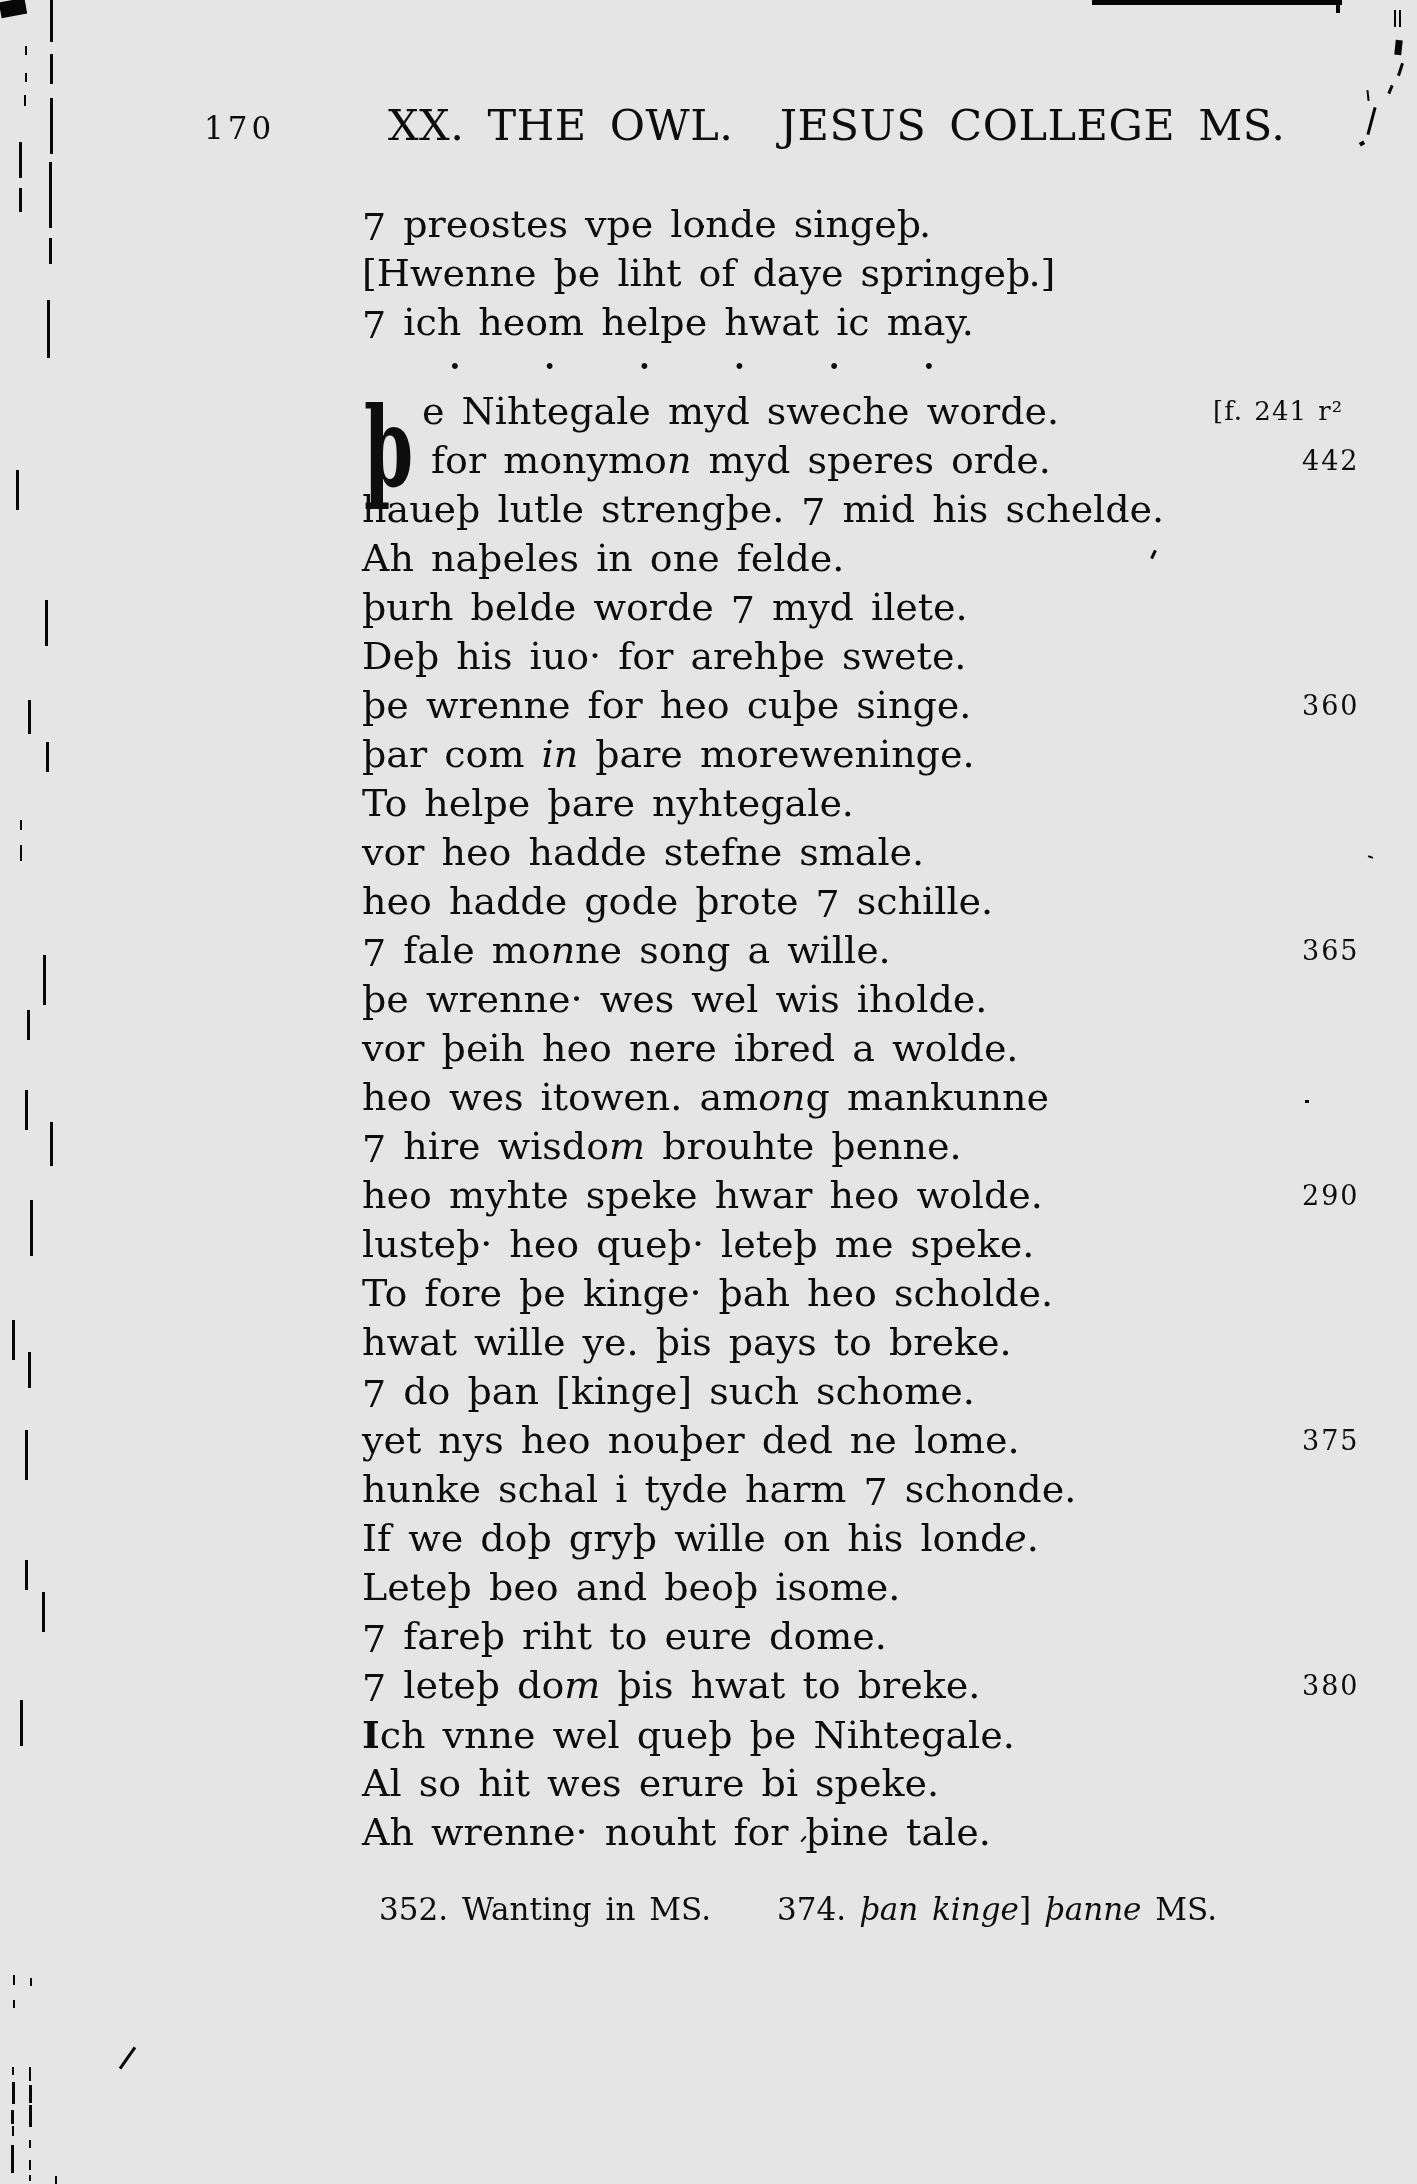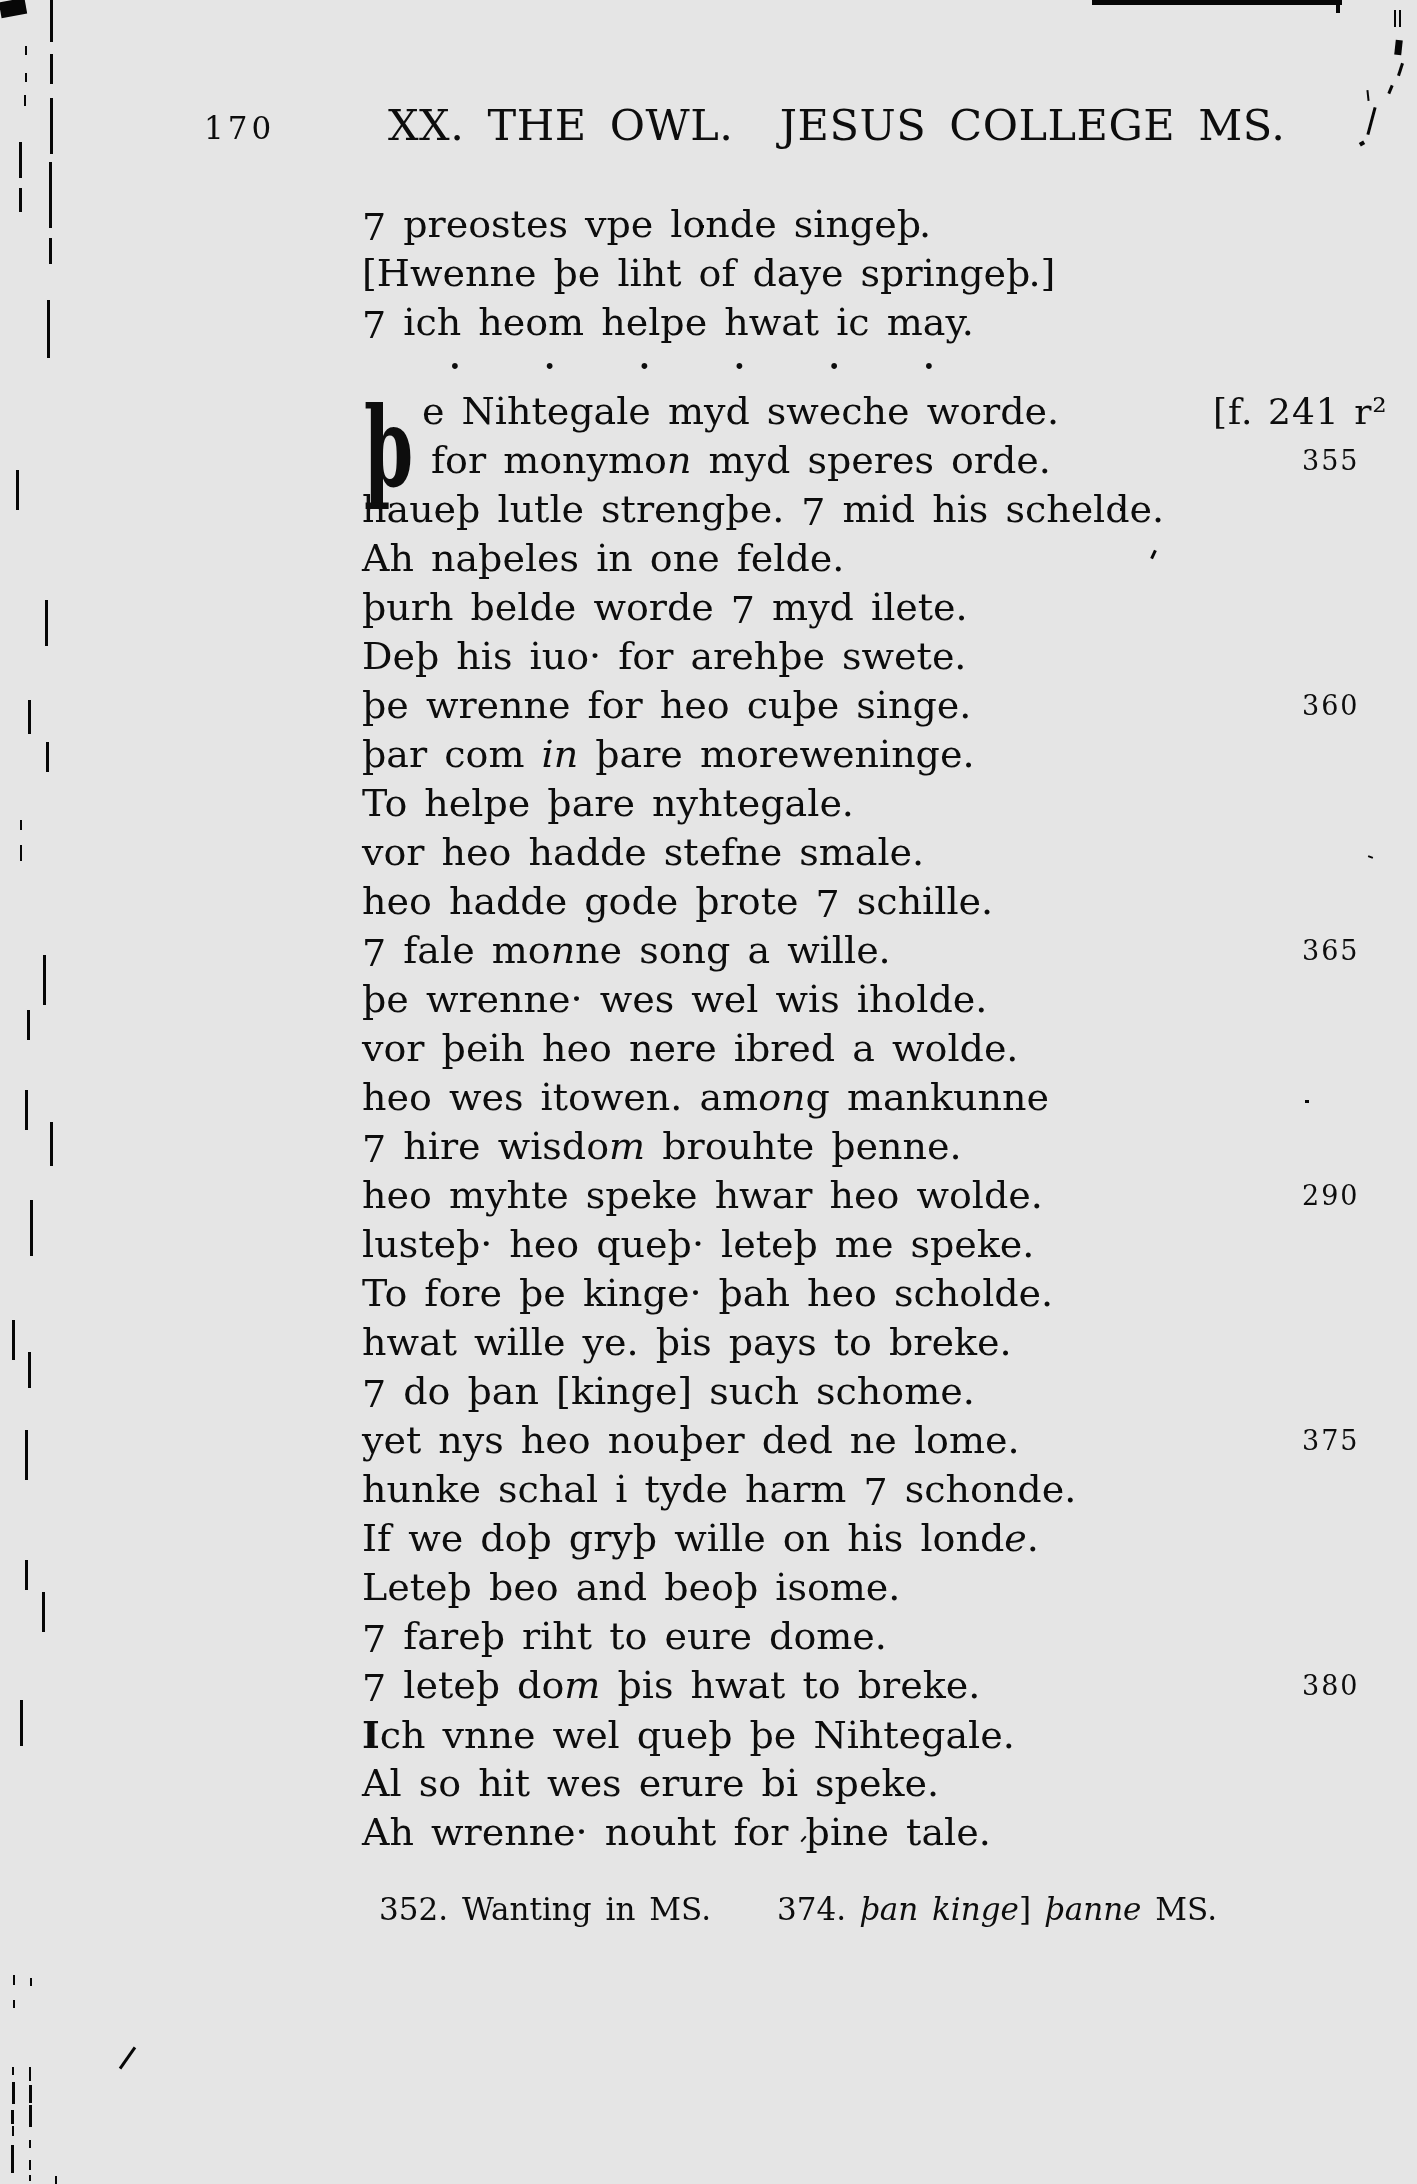--- a/index.html
+++ b/index.html
@@ -34,21 +34,21 @@
     position:absolute;left:2px;top:6px;
     font-size:110px;line-height:1;font-weight:bold;
     transform:scaleX(0.64);transform-origin:left top;
   }
   .num{
     position:absolute;left:940px;top:0;height:49px;line-height:49px;
     font-size:27px;letter-spacing:2px;word-spacing:0;
   }
   .folio{
     position:absolute;left:851px;top:0;height:49px;line-height:49px;
-    font-size:36px;letter-spacing:1px;word-spacing:2px;
+    font-size:26px;letter-spacing:1px;word-spacing:2px;
   }
   .it{font-style:italic;}
   .bd{font-weight:bold;}
   .tir{position:relative;top:3px;}
   .foot{position:absolute;left:362px;top:1886px;width:960px;height:52px;
     font-size:31px;word-spacing:4px;white-space:pre;}
   .fl{position:absolute;left:17px;top:0;line-height:46px;}
   .fr{position:absolute;left:415px;top:0;line-height:46px;}
   .mark{position:absolute;background:#070707;}
 </style>
@@ -60,21 +60,21 @@
   <div class="title">XX. THE OWL.  JESUS COLLEGE MS.</div>
 
   <div class="poem" id="poem">
       <div class="line"><span><span class="tir">7</span> preostes vpe londe singeþ.</span></div>
       <div class="line"><span>[Hwenne þe liht of daye springeþ.]</span></div>
       <div class="line"><span><span class="tir">7</span> ich heom helpe hwat ic may.</span></div>
       <div class="dotsrow">
         <span class="dots">••••••</span>
       </div>
       <div class="line dc1"><span class="dropcap">þ</span><span>e Nihtegale myd sweche worde.</span><span class="folio">[f. 241 r²</span></div>
-      <div class="line dc2"><span>for monymo</span><span class="it">n</span><span> myd speres orde.</span><span class="num">355</span></div>
+      <div class="line dc2"><span>for monymo</span><span class="it">n</span><span> myd speres orde.</span><span class="num">442</span></div>
       <div class="line"><span>haueþ lutle strengþe. <span class="tir">7</span> mid his schelde.</span></div>
       <div class="line"><span>Ah naþeles in one felde.</span></div>
       <div class="line"><span>þurh belde worde <span class="tir">7</span> myd ilete.</span></div>
       <div class="line"><span>Deþ his iuo· for arehþe swete.</span></div>
       <div class="line"><span>þe wrenne for heo cuþe singe.</span><span class="num">360</span></div>
       <div class="line"><span>þar com </span><span class="it">in</span><span> þare moreweninge.</span></div>
       <div class="line"><span>To helpe þare nyhtegale.</span></div>
       <div class="line"><span>vor heo hadde stefne smale.</span></div>
       <div class="line"><span>heo hadde gode þrote <span class="tir">7</span> schille.</span></div>
       <div class="line"><span><span class="tir">7</span> fale mo</span><span class="it">n</span><span>ne song a wille.</span><span class="num">365</span></div>

